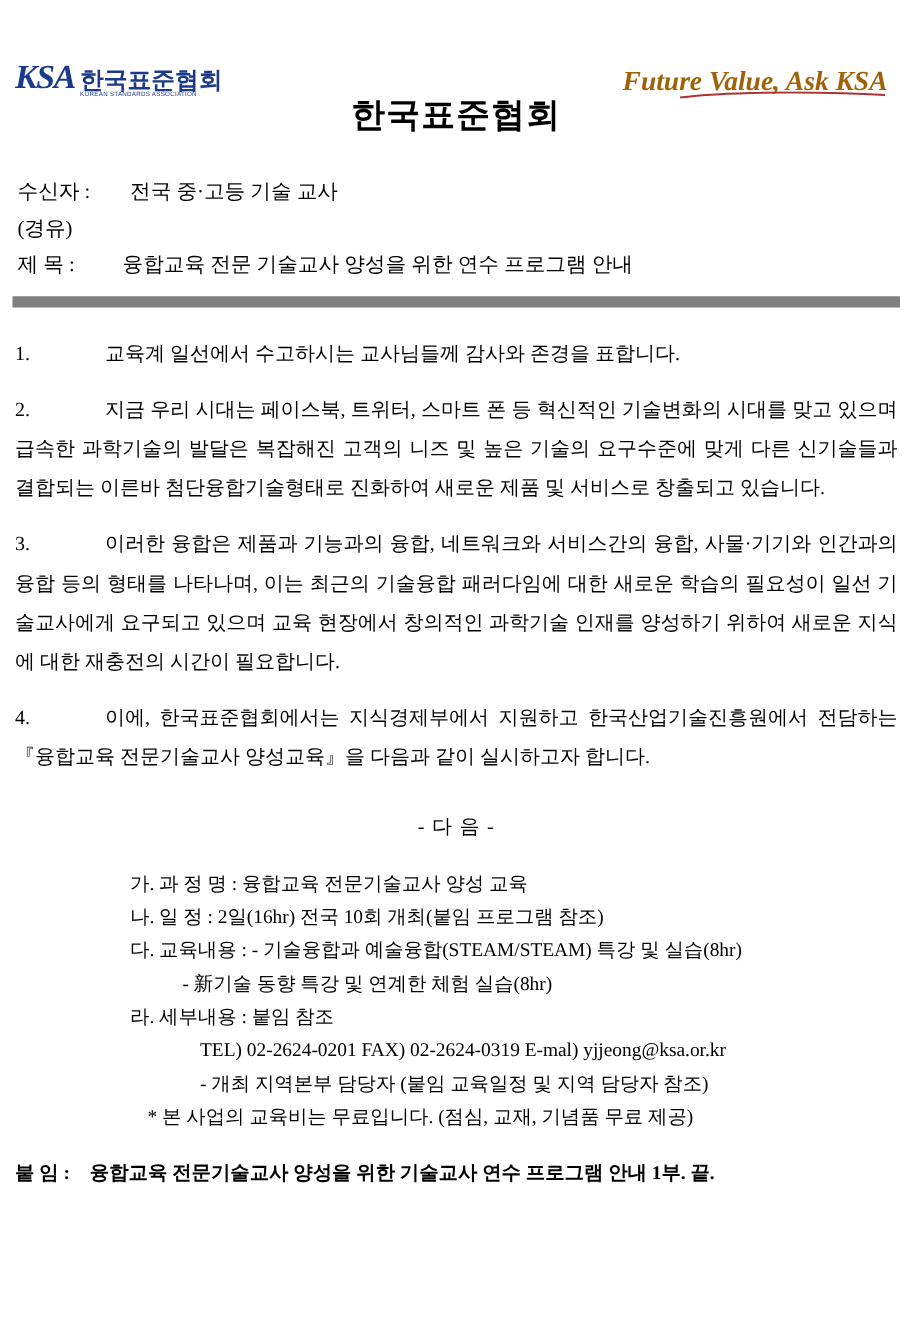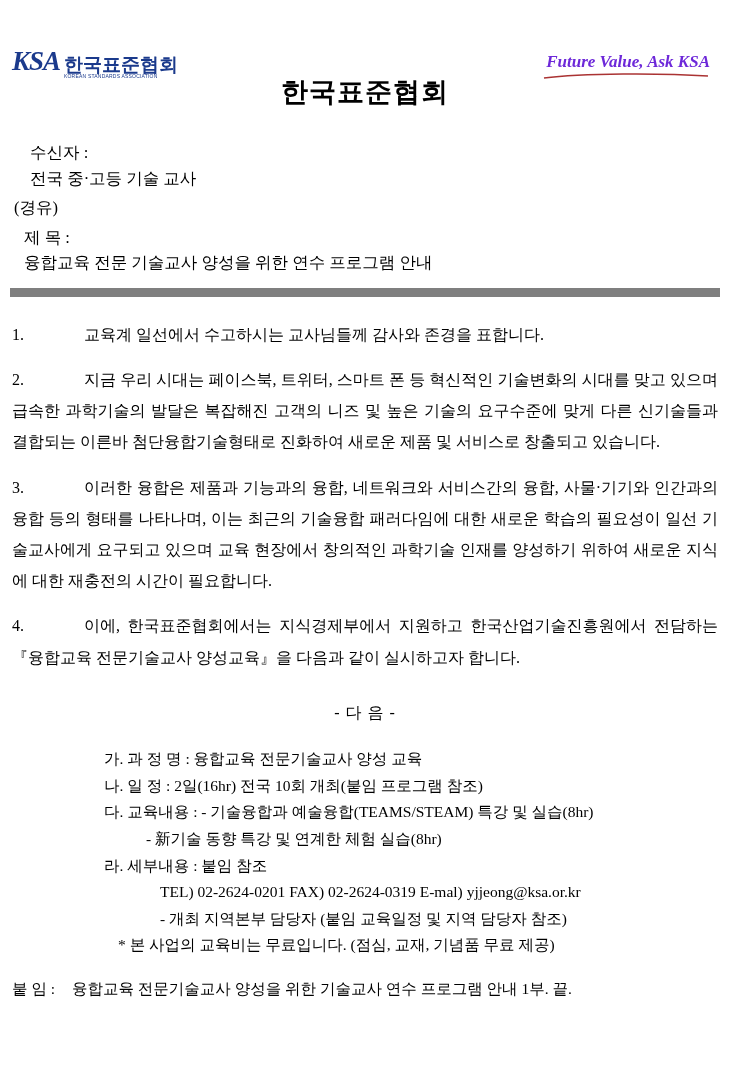--- a/index.html
+++ b/index.html
@@ -62,22 +62,22 @@
     color: #1b3a8c;
     white-space: nowrap;
   }
   .slogan {
     position: absolute;
     right: 20px;
     top: 52px;
     font-family: "Liberation Serif", serif;
     font-style: italic;
     font-weight: bold;
-    font-size: 17px;
-    color: #6d28d9;
+    font-size: 22px;
+    color: #a16207;
     white-space: nowrap;
   }
   .slogan-underline {
     position: absolute;
     right: 20px;
     top: 73px;
     width: 168px;
     height: 6px;
   }
   .slogan-underline svg { display: block; }
@@ -97,21 +97,20 @@
   
   .addr {
     margin: 20px 0 0 14px;
     font-size: 16.5px;
     line-height: 1.55;
   }
   .addr-row {
     display: flex;
     align-items: baseline;
     white-space: nowrap;
-    flex-direction: column;
   }
   .addr-label {
     display: inline-block;
     min-width: 74px;
   }
   .addr-val {
     margin-left: 16px;
   }
   .addr-sub {
     margin-top: 4px;
@@ -161,20 +160,21 @@
   }
   .d-indent-1 { padding-left: 42px; }
   .d-indent-2 { padding-left: 56px; }
   .d-note { padding-left: 14px; }
 
   
   .footer {
     margin: 20px 12px 0 12px;
     font-size: 15.5px;
     white-space: nowrap;
+    font-weight: bold;
   }
   .footer .f-label {
     display: inline-block;
     min-width: 56px;
   }
 </style>
 </head>
 <body>
 
 <div class="page">
@@ -233,21 +233,21 @@
     <div class="d-row">
       <span>가. 과 정 명 :</span>
       <span>융합교육 전문기술교사 양성 교육</span>
     </div>
     <div class="d-row">
       <span>나. 일      정 :</span>
       <span>2일(16hr) 전국 10회 개최(붙임 프로그램 참조)</span>
     </div>
     <div class="d-row">
       <span>다. 교육내용 :</span>
-      <span>- 기술융합과 예술융합(TEAMS/STEAM) 특강 및 실습(8hr)</span>
+      <span>- 기술융합과 예술융합(STEAM/STEAM) 특강 및 실습(8hr)</span>
     </div>
     <div class="d-row d-indent-1">
       <span>- 新기술 동향 특강 및 연계한 체험 실습(8hr)</span>
     </div>
     <div class="d-row">
       <span>라. 세부내용 :</span>
       <span>붙임 참조</span>
     </div>
     <div class="d-row d-indent-2">
       <span>TEL) 02-2624-0201 FAX) 02-2624-0319 E-mal) yjjeong@ksa.or.kr</span>

